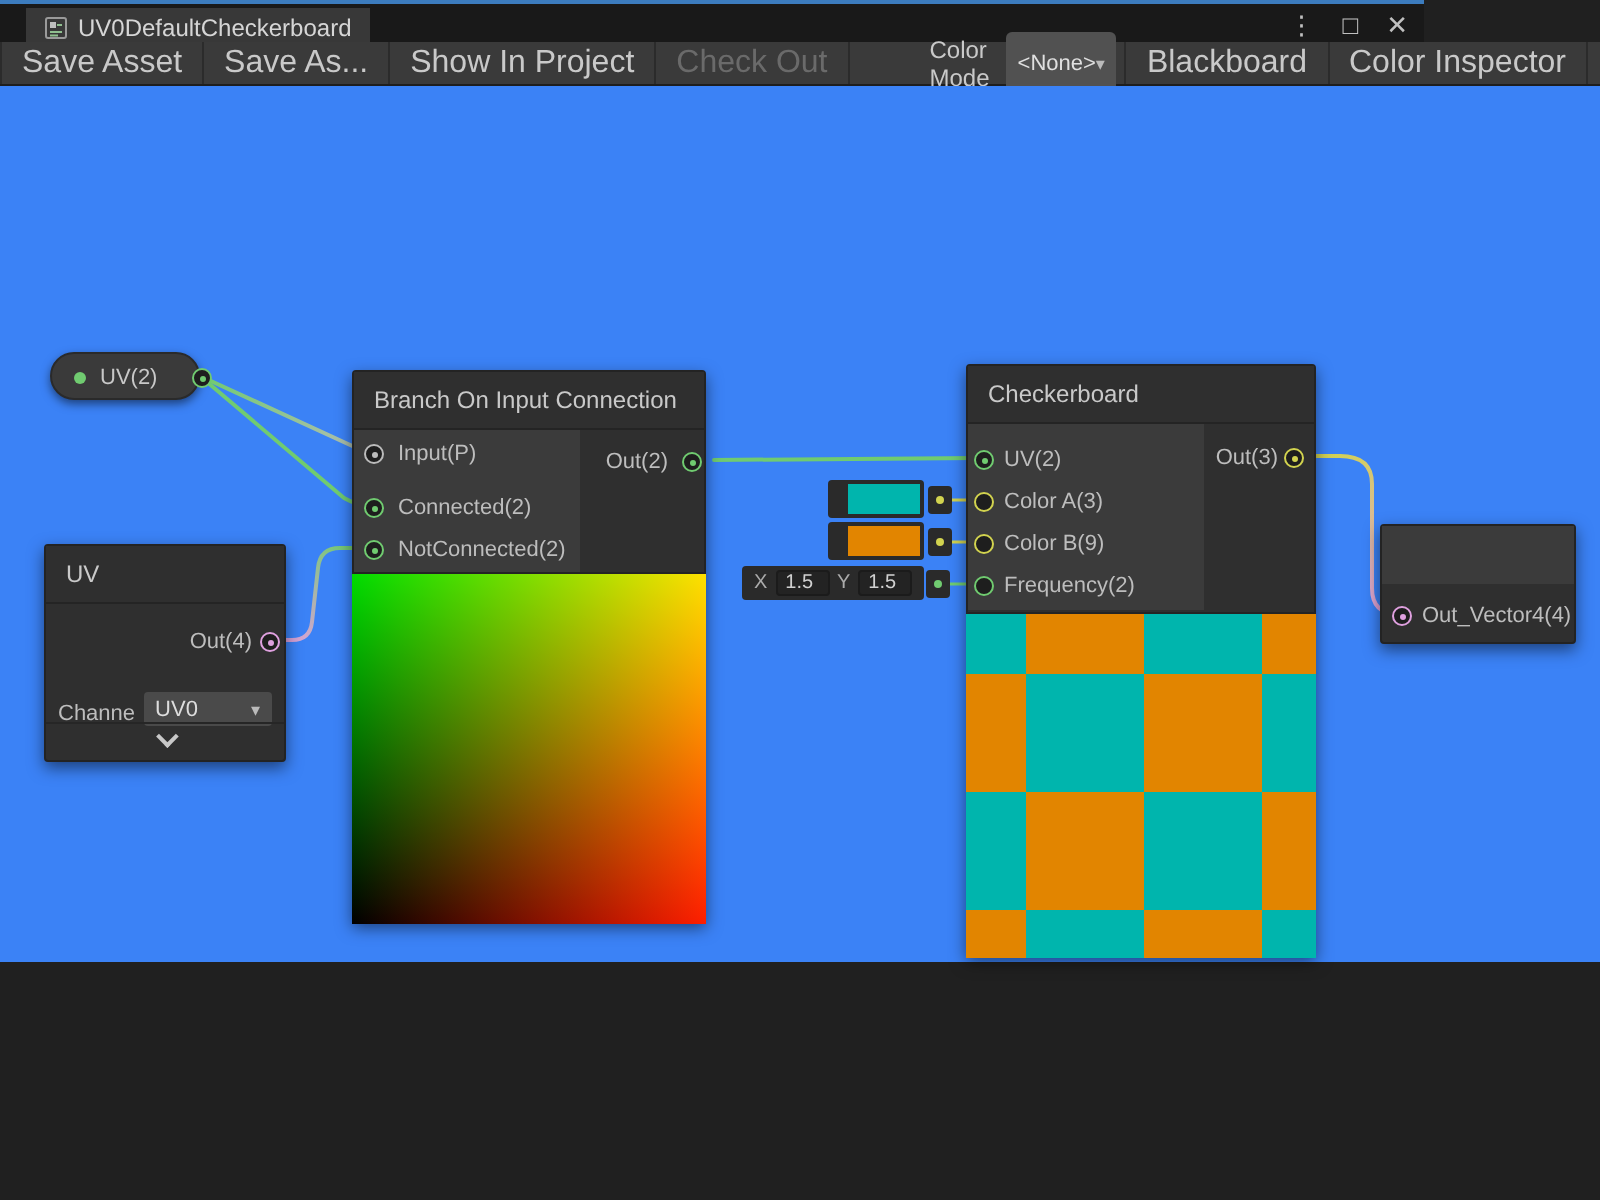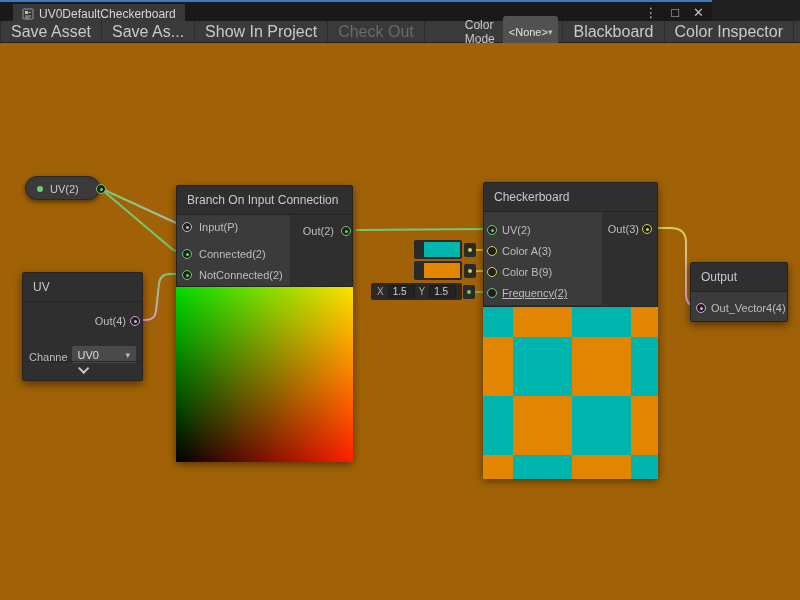--- a/index.html
+++ b/index.html
@@ -25,22 +25,22 @@
   .tb-btn.disabled { color:#6A6A6A; }
   .tb-label { display:flex; align-items:center; padding:0 8px 0 14px; font-size:12px;
     color:#C9C9C9; margin-left:26px; }
   .tb-dropdown { align-self:center; width:96px; height:16px; background:#515151;
     border-radius:3px; display:flex; align-items:center; font-size:11px; color:#E0E0E0;
     padding:16px 6px; margin-right:4px; }
   .tb-dropdown .arrow { margin-left:auto; font-size:9px; color:#BBBBBB; }
   .tb-right { margin-left:auto; display:flex; }
 
   
-  .canvas { position:absolute; left:0; top:43px; width:800px; height:557px;
-    background:#a16207; }
+  .canvas { position:absolute; left:0; top:43px; width:800px; height:438px;
+    background:#3b82f6; }
   svg.edges { position:absolute; left:0; top:0; pointer-events:none; }
   svg.edges path { pointer-events:stroke; }
 
   
   .node { position:absolute; background:#2F2F2F; border:1px solid #232323;
     box-shadow:0 3px 8px rgba(0,0,0,.5); border-radius:2px; }
   .node-title { height:29px; line-height:29px; padding:0 10px; font-size:12px;
     color:#C9C9C9; background:#2F2F2F; border-bottom:1px solid #242424;
     white-space:nowrap; overflow:hidden; }
   .node-body { position:relative; display:flex; }
@@ -226,21 +226,21 @@
 
   <div class="node" style="left:483px; top:139px; width:175px; height:296px;">
     <div class="node-title">Checkerboard</div>
     <div class="node-body" style="height:93px;">
       <div class="in-col" style="width:118px;"></div>
       <div class="out-col"></div>
     </div>
     <span class="plabel" style="left:18px; top:47px;">UV(2)</span>
     <span class="plabel" style="left:18px; top:68px;">Color A(3)</span>
     <span class="plabel" style="left:18px; top:89px;">Color B(9)</span>
-    <span class="plabel" style="left:18px; top:110px;text-decoration:underline;">Frequency(2)</span>
+    <span class="plabel" style="left:18px; top:110px;">Frequency(2)</span>
     <span class="plabel" style="right:18px; top:46px;">Out(3)</span>
     <span class="port green connected" style="left:3px; top:42px;">
         <i></i>
       </span>
     <span class="port yellow" style="left:3px; top:63px;"></span>
     <span class="port yellow" style="left:3px; top:84px;"></span>
     <span class="port green" style="left:3px; top:105px;"></span>
     <span class="port yellow connected" style="left:158px; top:41px;">
         <i></i>
       </span>
@@ -265,21 +265,20 @@
     <span class="axis">X</span>
     <span class="field">1.5</span>
     <span class="axis">Y</span>
     <span class="field">1.5</span>
   </div>
   <div class="connector green" style="left:463px; top:242px;">
       <i></i>
     </div>
 
   <div class="node" style="left:690px; top:219px; width:98px; height:60px;">
-    <div class="node-title">Output</div>
     <div class="node-body in-col" style="height:29px;"></div>
     <span class="plabel" style="left:20px; top:45px;">Out_Vector4(4)</span>
     <span class="port pink connected" style="left:5px; top:40px;">
         <i></i>
       </span>
   </div>
 
 </div>
 
 </body></html>

